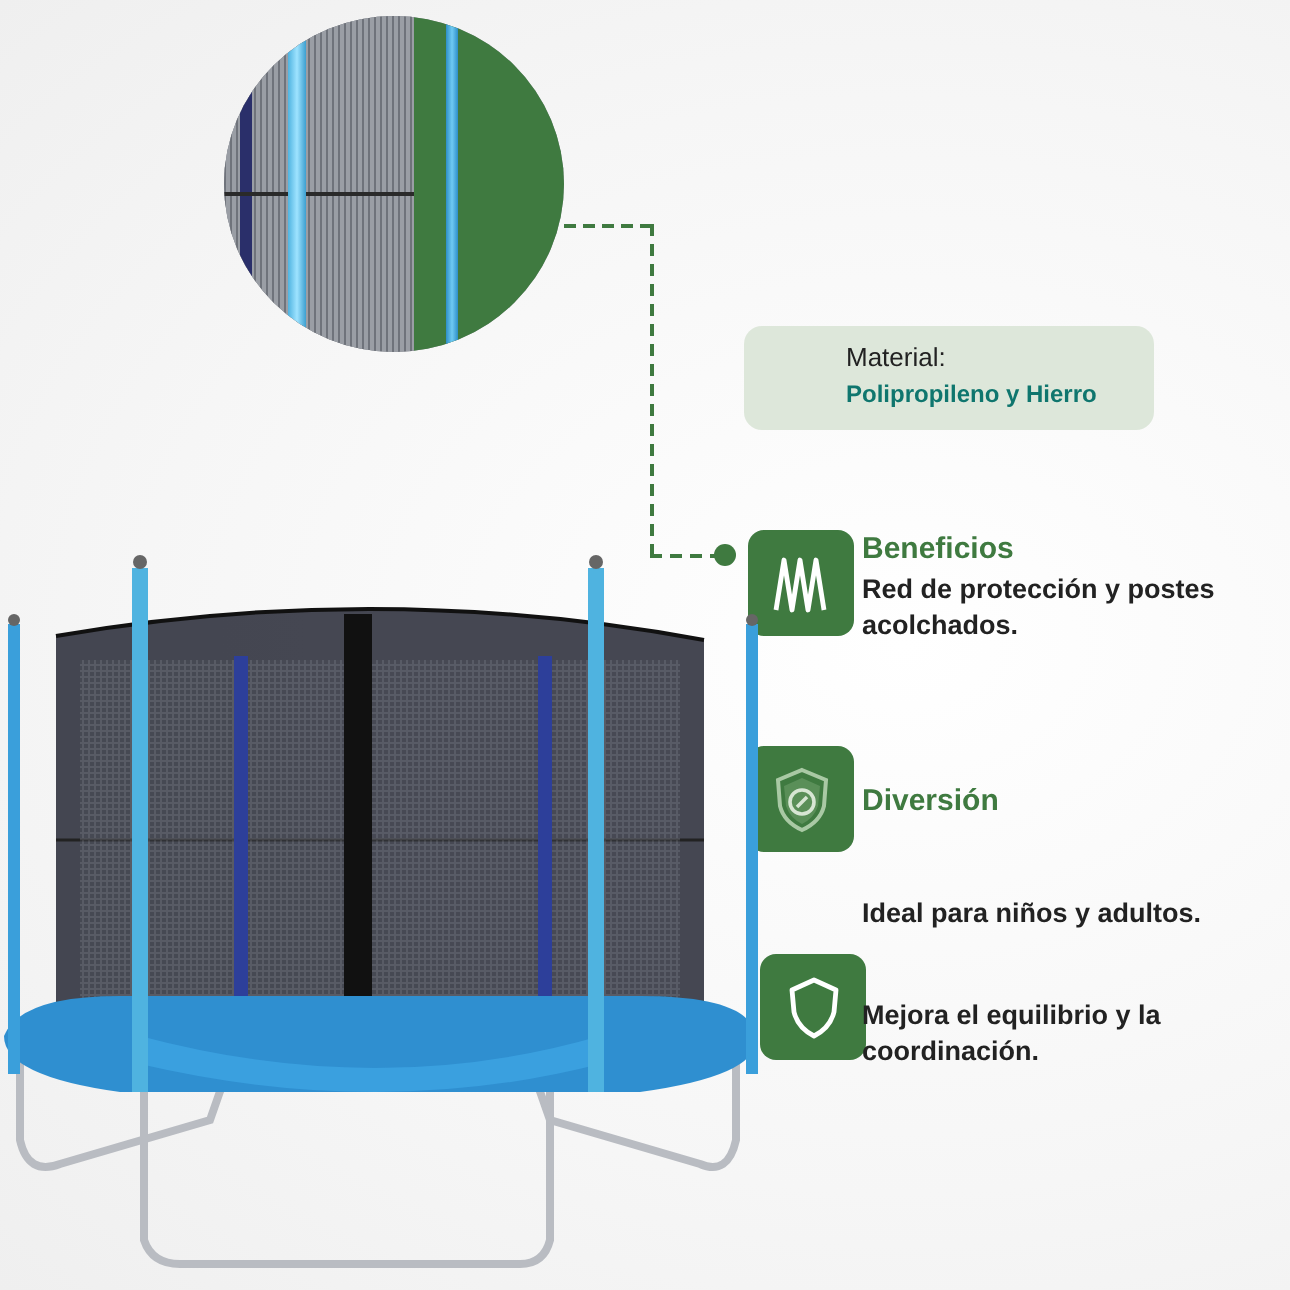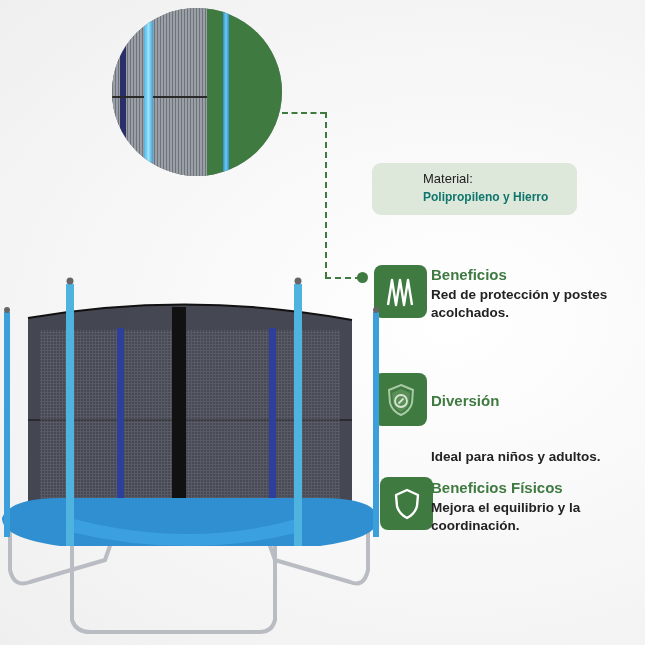--- a/index.html
+++ b/index.html
@@ -92,21 +92,20 @@
   <div class="title" style="top:19px;">Diversión</div>
   <div class="desc" style="top:39px;margin-top:36px;">Ideal para niños y adultos.</div>
 </div>
 
 <div class="feature" style="top:477px;height:56px;">
   <div class="icon-box" style="left:6px;">
     <svg width="30" height="34" viewBox="0 0 30 34">
       <path d="M15 3 L26 8 L25 19 Q23 27 15 31 Q7 27 5 19 L4 8 Z" fill="none" stroke="#fff" stroke-width="2.4" stroke-linejoin="round"></path>
     </svg>
   </div>
-  <div class="title" style="top:2px;">Beneficios Físicos</div>
   <div class="desc" style="top:22px;">Mejora el equilibrio y la coordinación.</div>
 </div>
 
 <svg class="tramp" width="385" height="375" viewBox="0 0 385 375">
 
   <g fill="none" stroke="#b9bcc2" stroke-width="4">
     <path d="M10 250 L10 300 Q14 318 30 312 L105 290 L112 270"></path>
     <path d="M72 260 L72 350 Q76 362 90 362 L260 362 Q272 362 275 350 L275 270"></path>
     <path d="M368 250 L368 300 Q364 318 350 312 L275 290 L268 270"></path>
   </g>

